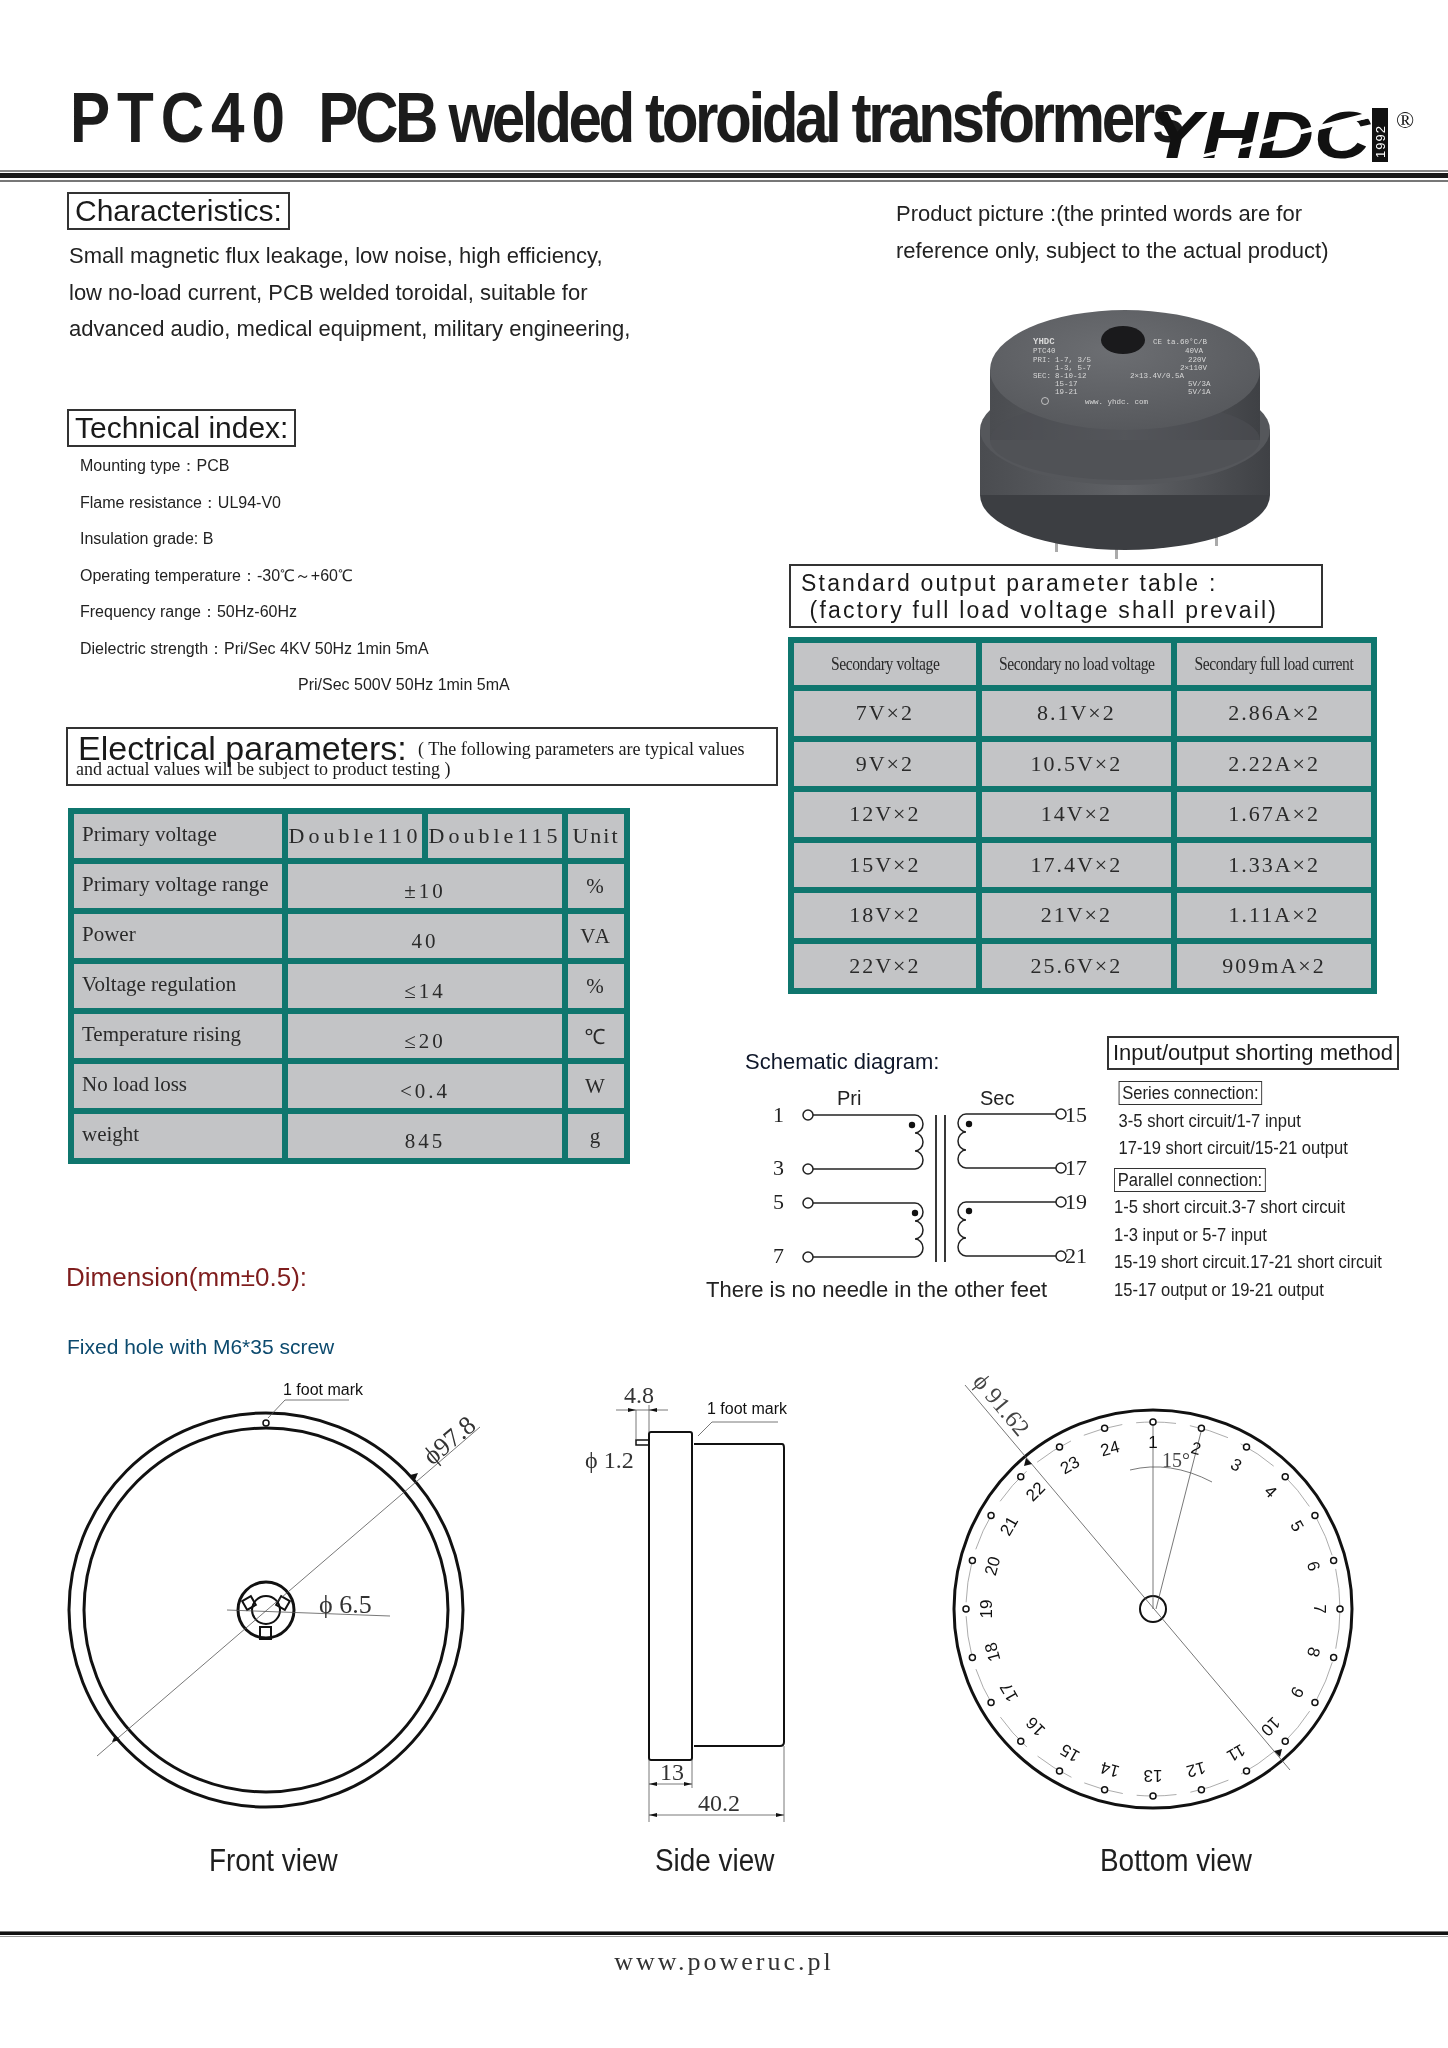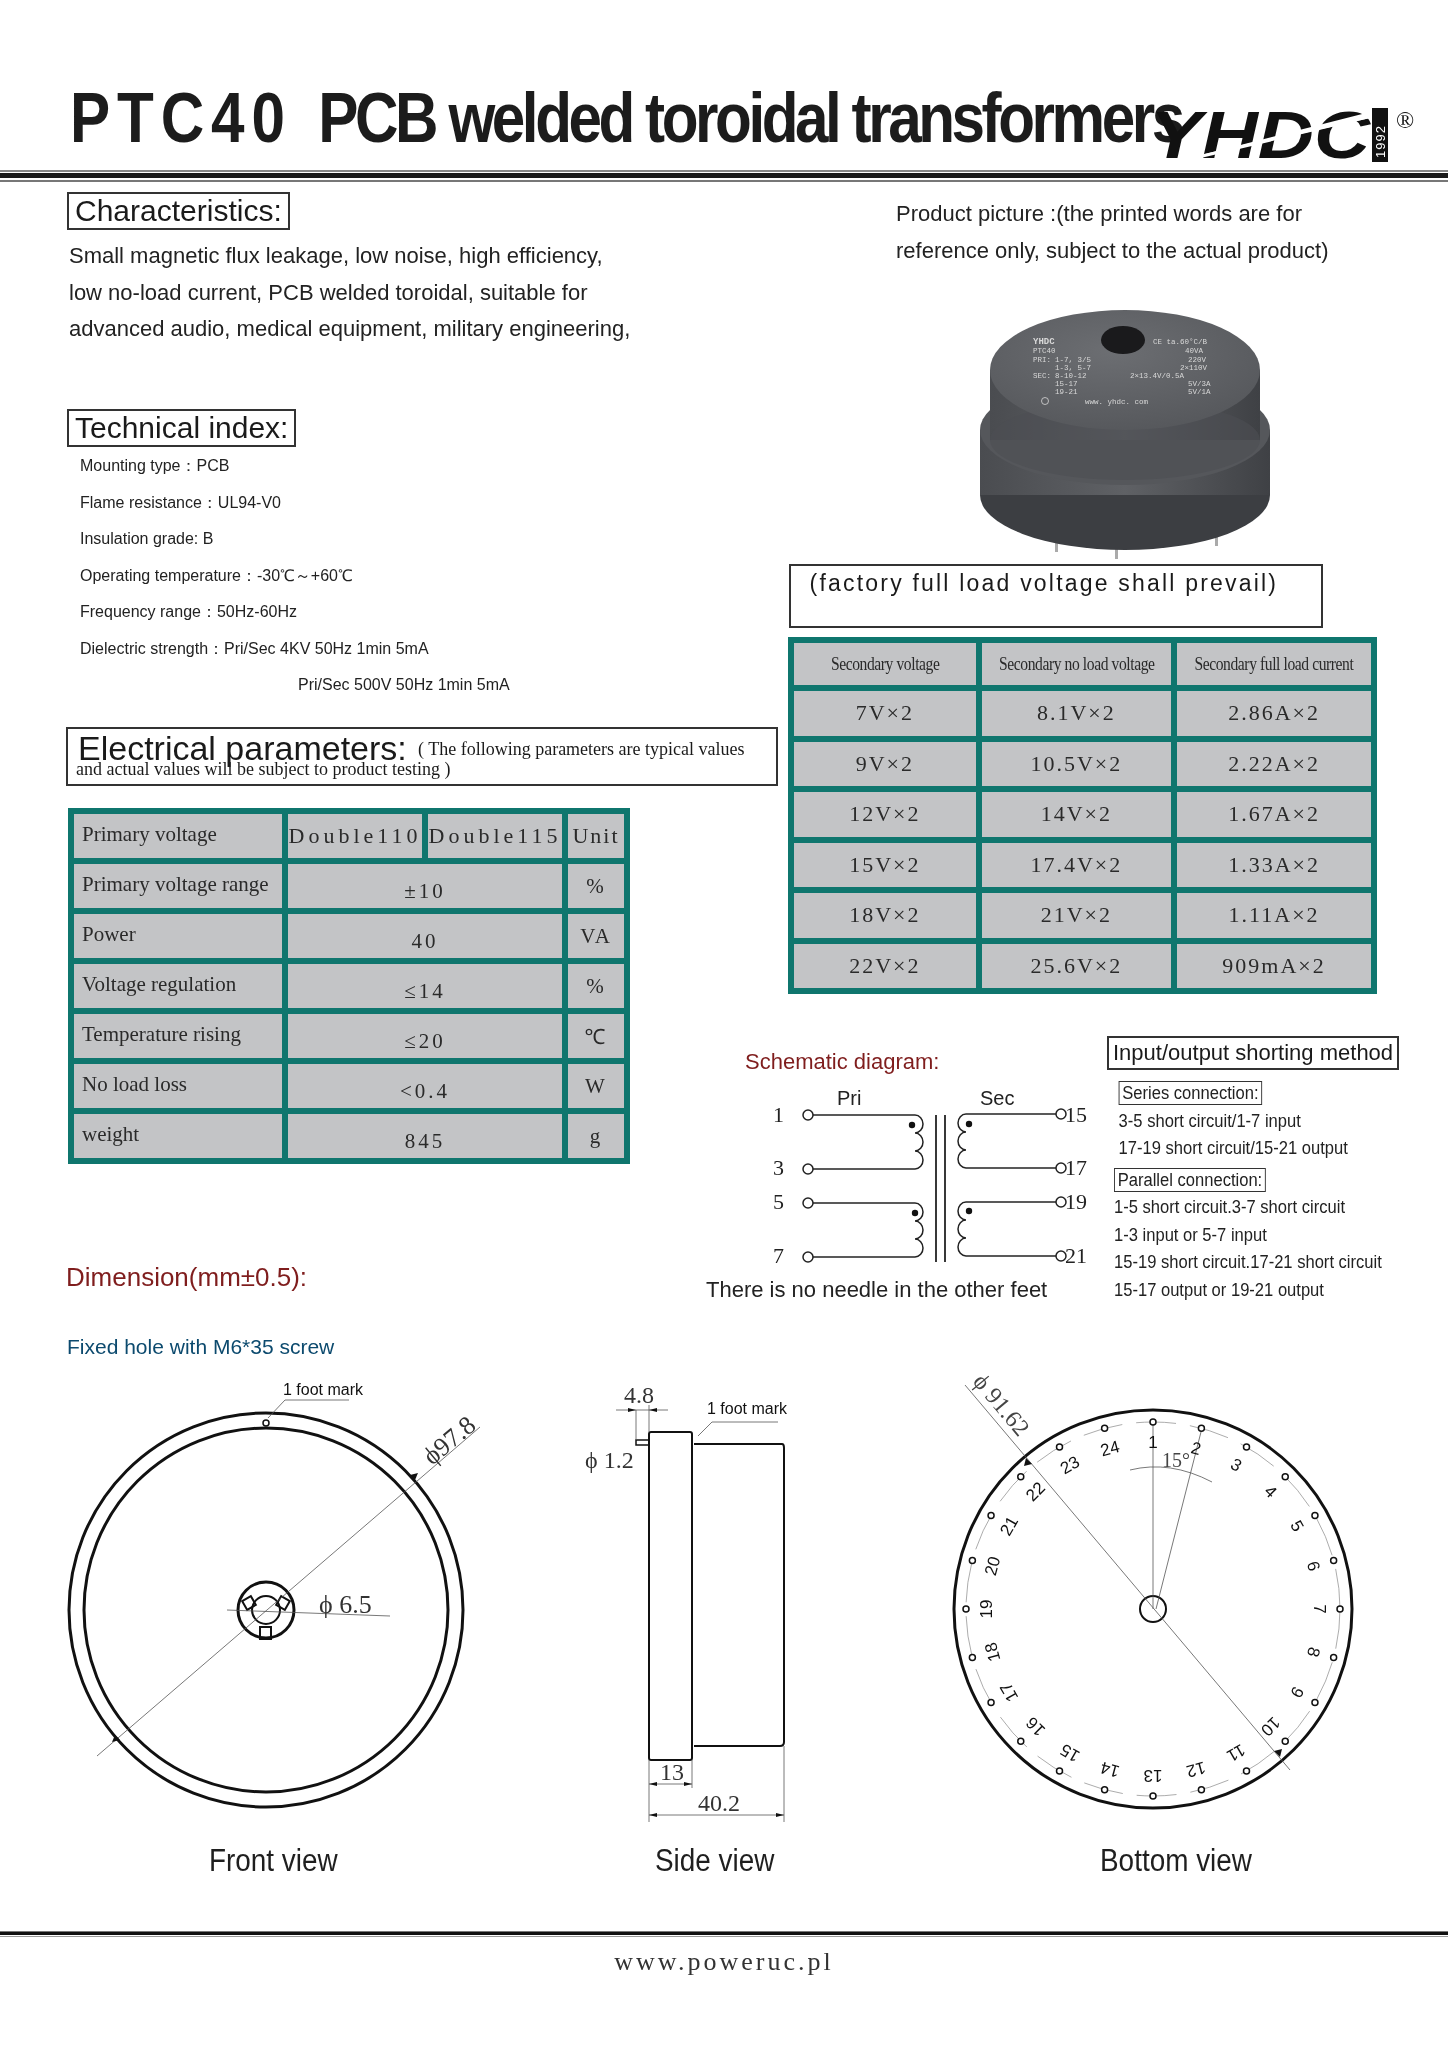--- a/index.html
+++ b/index.html
@@ -50,21 +50,21 @@
   .elec-table td.unit { width: 62px; text-align: center; letter-spacing: 2px; }
 
   
   .std-head { left: 789px; top: 564px; width: 534px; height: 64px; border: 2px solid #333; padding: 4px 10px; font-size: 23px; line-height: 27px; letter-spacing: 2.2px; white-space: nowrap; }
   .std-table { left: 788px; top: 637px; width: 589px; }
   .std-table td { height: 50.5px; text-align: center; font-size: 22px; letter-spacing: 2px; }
   .std-table tr.hdr td { font-size: 19px; letter-spacing: -0.5px; height: 48px; transform-origin: center; }
   .std-table tr.hdr td span { display: inline-block; transform: scaleX(0.82); white-space: nowrap; }
 
   
-  .sch-label { left: 745px; top: 1049px; font-size: 22px; color: #7f1d1d; }
+  .sch-label { left: 745px; top: 1049px; font-size: 22px; color: #0f172a; }
   .schematic { left: 740px; top: 1080px; width: 360px; height: 190px; }
   .sch-note { left: 706px; top: 1277px; font-size: 22px; color: #222; white-space: nowrap; }
 
   
   .short-head { left: 1107px; top: 1036px; border: 2px solid #333; padding: 0 4px; font-size: 22px; line-height: 30px; white-space: nowrap; }
   .short-body { left: 1114px; top: 1080px; font-size: 18px; line-height: 27.5px; color: #222; transform: scaleX(0.92); transform-origin: left top; }
   .short-body .sub { border: 1.5px solid #333; display: inline-block; padding: 0 3px; line-height: 22px; margin: 1px 0 2px 0; }
   .short-body .line { white-space: nowrap; }
   .short-body .ind { padding-left: 5px; }
 
@@ -227,20 +227,21 @@
   </tr>
   <tr>
     <td class="label">weight</td>
     <td class="val" colspan="2">845</td>
     <td class="unit">g</td>
   </tr>
 </tbody>
   </table>
 
 <div class="abs std-head">
+  <div>Standard output parameter table :</div>
   <div style="white-space:pre"> (factory full load voltage shall prevail)</div>
 </div>
 
 <table class="abs grid std-table">
   <tbody>
       <tr class="hdr">
     <td style="width:196px"><span>Secondary voltage</span></td>
     <td style="width:193px"><span>Secondary no load voltage</span></td>
     <td><span>Secondary full load current</span></td>
   </tr>

